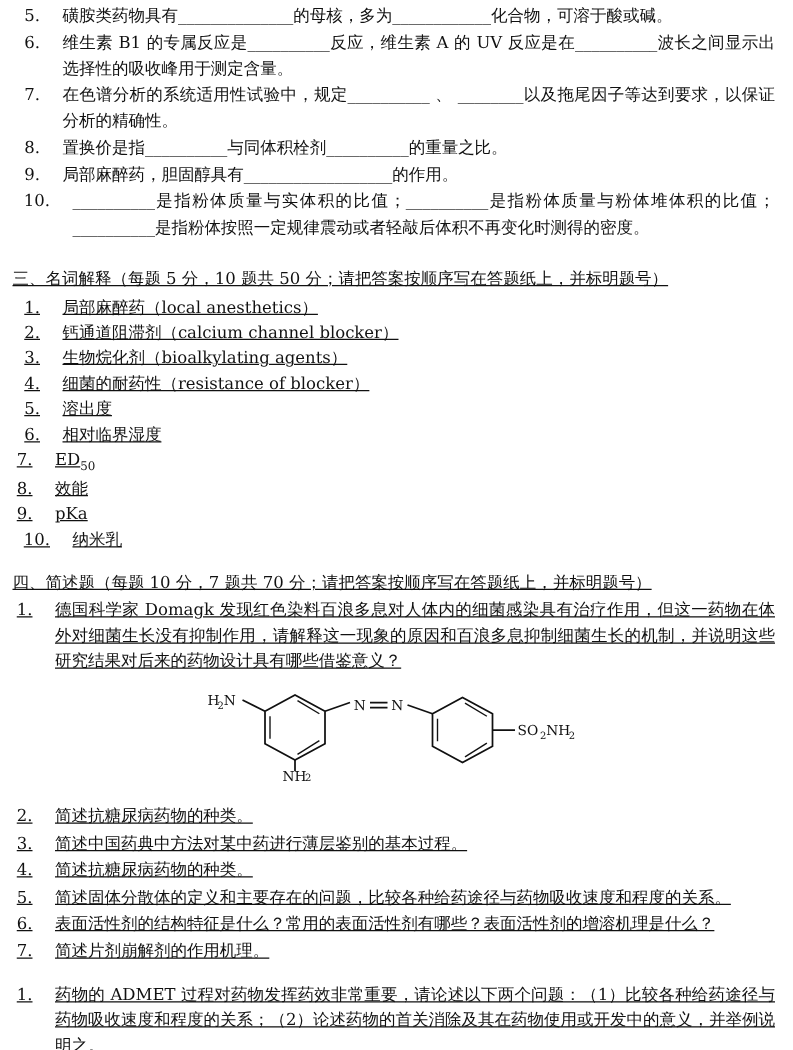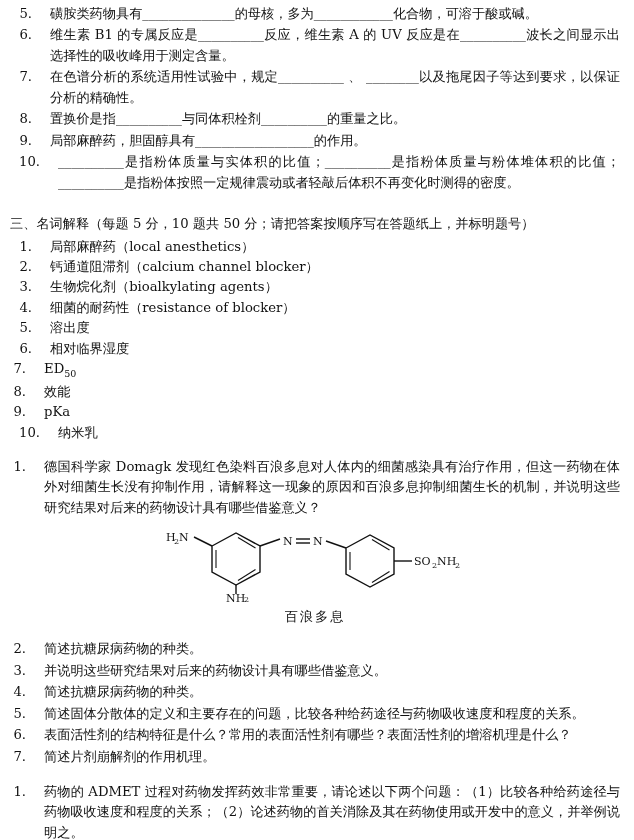--- a/index.html
+++ b/index.html
@@ -42,20 +42,21 @@
     text-align: justify;
     text-justify: inter-ideograph;
     margin-left: 14px;
   }
   .sec-head {
     font-weight: normal;
     margin: 0 0 2px 0;
   }
   .block {
     margin-top: 14px;
+    text-decoration: underline;
   }
   .nm-list .item { margin-bottom: 0px; }
   .sub {
     font-size: 0.72em;
     vertical-align: sub;
   }
   .struct-wrap {
     margin: 6px 0 4px 0;
     text-align: center;
   }
@@ -146,20 +147,21 @@
       <div class="item">
         <span class="num w2">10.</span>
         <span class="body-txt">纳米乳</span>
       </div>
     </div>
   </div>
 
   <div class="spacer-md"></div>
 
   <div class="block" style="margin-top:0">
+    <div class="sec-head">四、简述题（每题 10 分，7 题共 70 分；请把答案按顺序写在答题纸上，并标明题号）</div>
     <div class="item">
       <span class="num w3">1.</span>
       <span class="body-txt">德国科学家 Domagk 发现红色染料百浪多息对人体内的细菌感染具有治疗作用，但这一药物在体外对细菌生长没有抑制作用，请解释这一现象的原因和百浪多息抑制细菌生长的机制，并说明这些研究结果对后来的药物设计具有哪些借鉴意义？</span>
     </div>
 
     <div class="struct-wrap">
       <svg width="330" height="78" viewBox="0 0 330 78">
 
         <g fill="none" stroke="#111" stroke-width="1.4">
           <polygon points="62,22 86,9 110,22 110,48 86,61 62,48"></polygon>
@@ -194,33 +196,32 @@
         <text x="94" y="78" font-family="'DejaVu Serif', serif" font-size="8" fill="#111">2</text>
 
         <text x="133" y="21" font-family="'DejaVu Serif', serif" font-size="11" fill="#111">N</text>
         <text x="163" y="21" font-family="'DejaVu Serif', serif" font-size="11" fill="#111">N</text>
 
         <text x="264" y="41" font-family="'DejaVu Serif', serif" font-size="11" fill="#111">SO</text>
         <text x="282" y="44" font-family="'DejaVu Serif', serif" font-size="8" fill="#111">2</text>
         <text x="287" y="41" font-family="'DejaVu Serif', serif" font-size="11" fill="#111">NH</text>
         <text x="305" y="44" font-family="'DejaVu Serif', serif" font-size="8" fill="#111">2</text>
       </svg>
-      <div class="struct-caption">百浪多息</div>
     </div>
 
     <div class="spacer-sm"></div>
 
     <div>
       <div class="item">
         <span class="num w3">2.</span>
         <span class="body-txt">简述抗糖尿病药物的种类。</span>
       </div>
       <div class="item">
         <span class="num w3">3.</span>
-        <span class="body-txt">并说明这些研究结果对后来的药物设计具有哪些借鉴意义。</span>
+        <span class="body-txt">简述中国药典中方法对某中药进行薄层鉴别的基本过程。</span>
       </div>
       <div class="item">
         <span class="num w3">4.</span>
         <span class="body-txt">简述抗糖尿病药物的种类。</span>
       </div>
       <div class="item">
         <span class="num w3">5.</span>
         <span class="body-txt">简述固体分散体的定义和主要存在的问题，比较各种给药途径与药物吸收速度和程度的关系。</span>
       </div>
       <div class="item">

